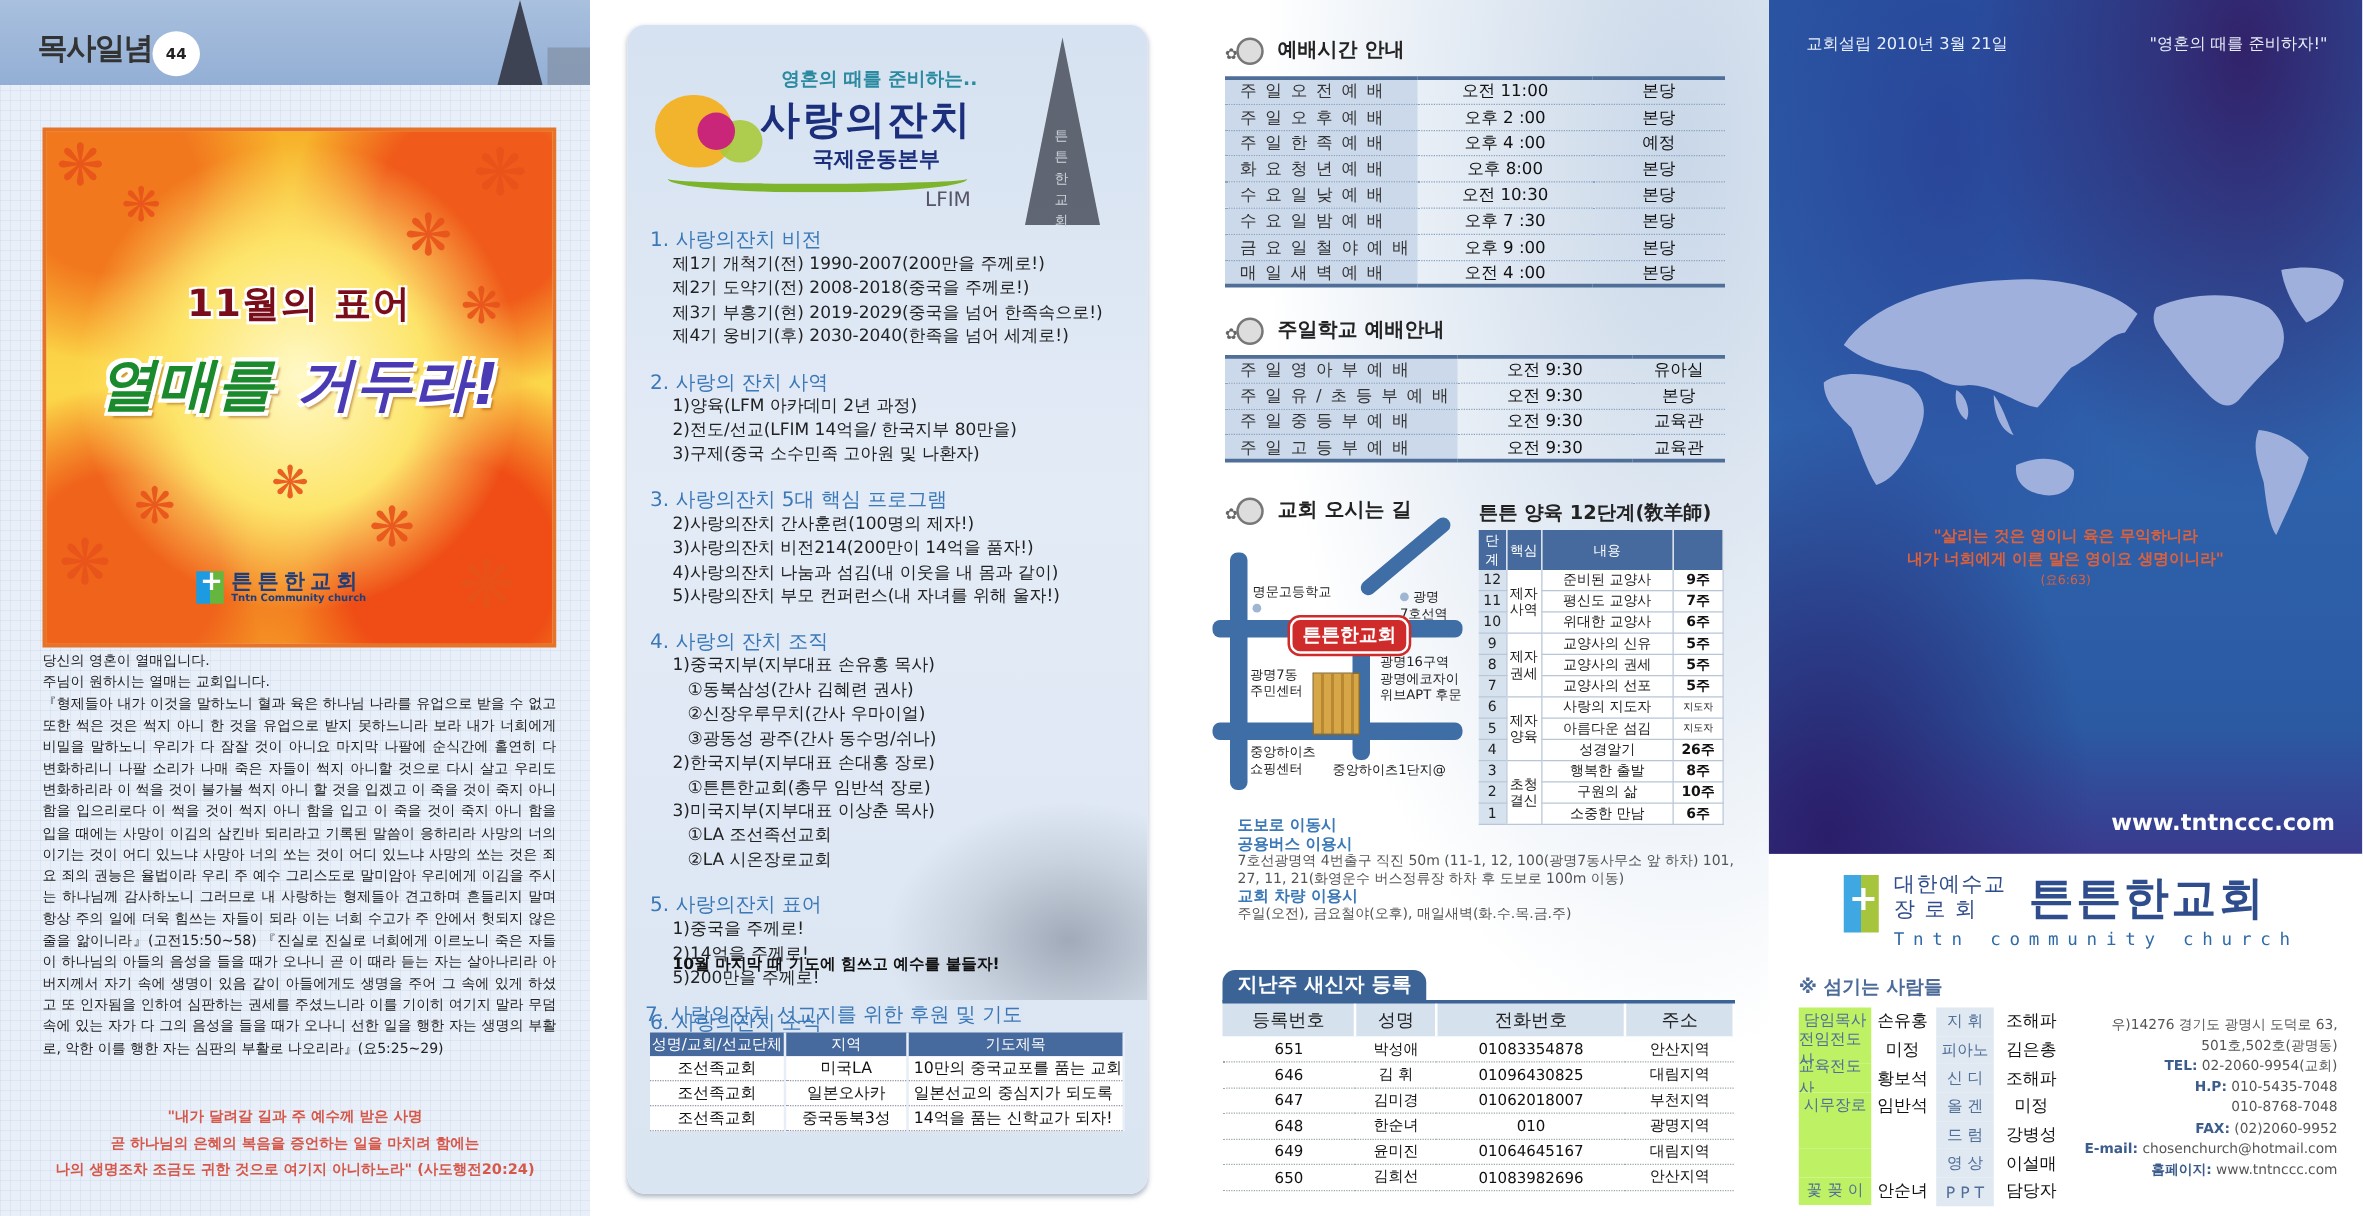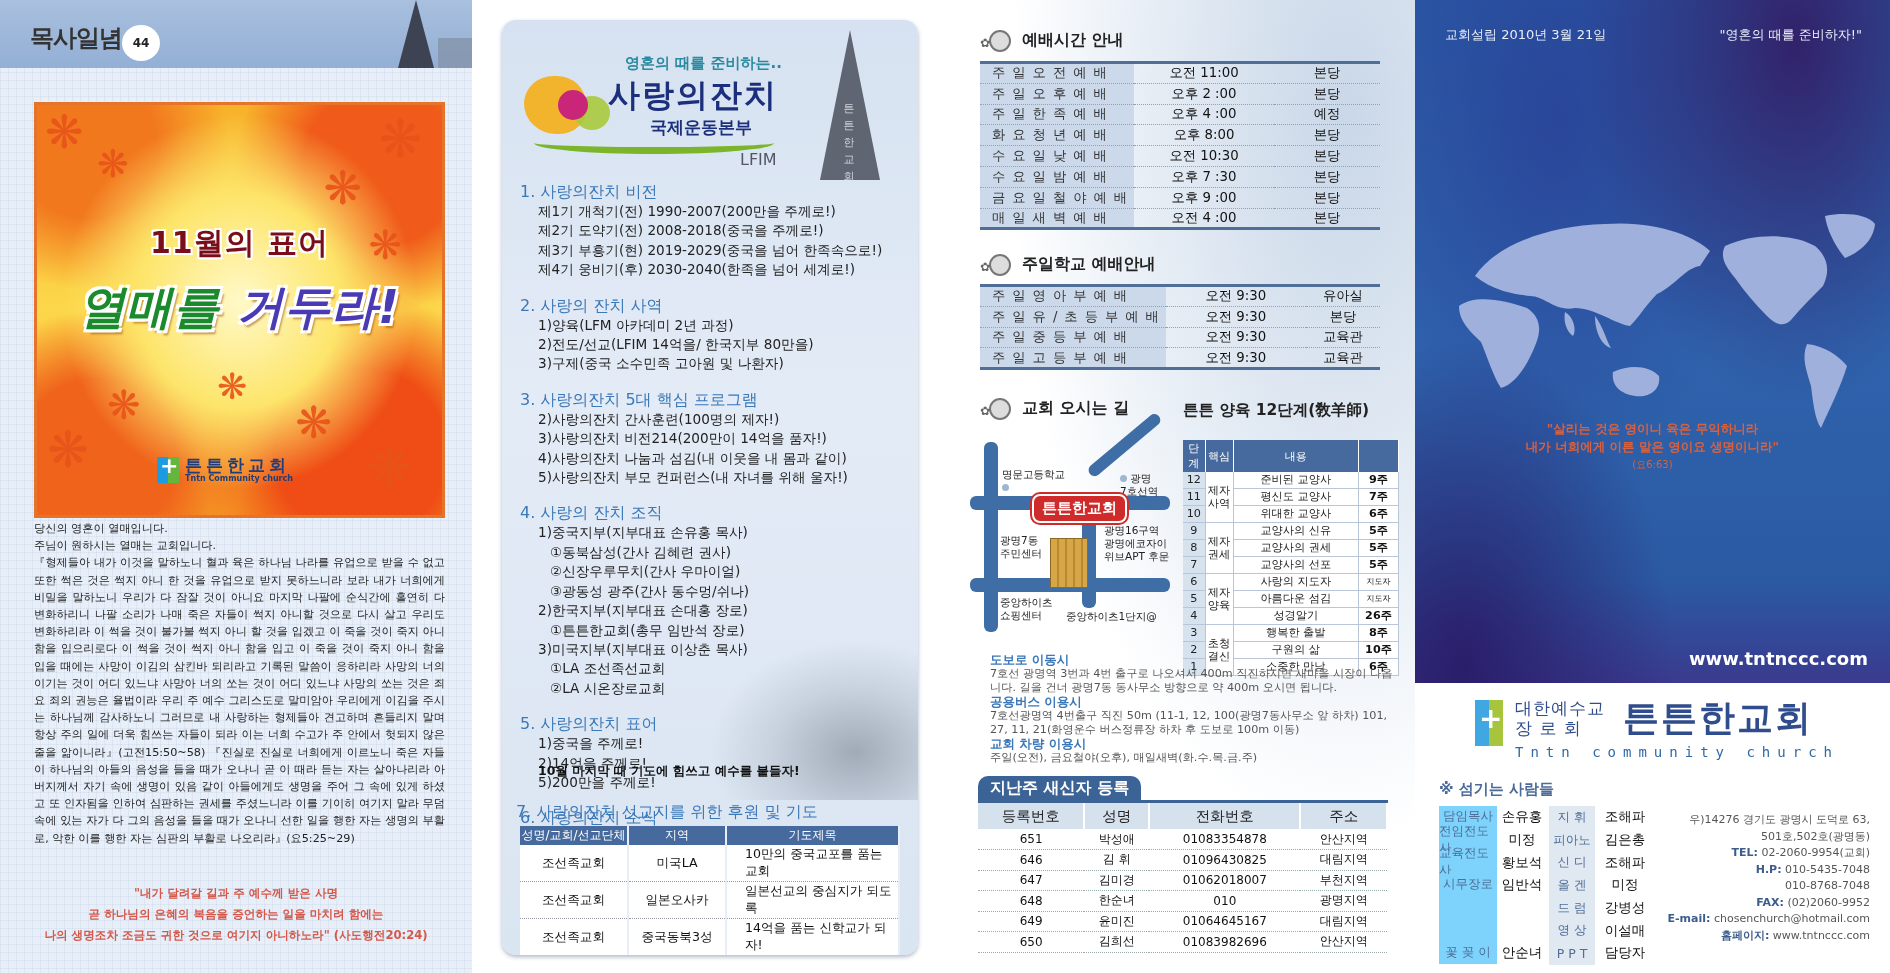--- a/index.html
+++ b/index.html
@@ -69,21 +69,21 @@
         background: radial-gradient(ellipse at 70% 70%, rgba(110,120,135,.55) 0%, rgba(160,170,185,.35) 40%, transparent 70%); }
   #p2 .list { position: absolute; left: 18px; top: 146px; width: 390px; font-size: 13.6px; line-height: 19.4px; color: #222; }
   #p2 .list .h { color: #3b78b8; font-size: 16px; line-height: 20px; margin-top: 16px; }
   #p2 .list .i1 { padding-left: 18px; }
   #p2 .list .i2 { padding-left: 30px; }
   #p2 .news { position: absolute; left: 36px; top: 743px; font-size: 12.5px; font-weight: bold; color: #111; }
   #p2 .sec7 { position: absolute; left: 14px; top: 782px; font-size: 16px; color: #3b78b8; }
   #p2 table.mission { position: absolute; left: 18px; top: 806px; width: 380px; border-collapse: collapse; font-size: 12.6px; }
   #p2 table.mission th { background: #466a9d; color: #fff; font-weight: normal; font-size: 12px; padding: 1px 0; border-right: 2px solid #e8eef7; }
   #p2 table.mission td { text-align: center; padding: 1px 0; border-bottom: 1px dotted #99a; border-right: 2px solid #e8eef7; color: #111; background: #fff; }
-  #p2 table.mission td:nth-child(3) { text-align: left; padding-left: 18px; }
+  #p2 table.mission td:nth-child(3) { text-align: left; padding-left: 4px; }
 
   
   #p3 { left: 950px; width: 465px;
         background: radial-gradient(ellipse at 85% 12%, #c9d7e8 0%, #e6edf5 35%, #ffffff 60%), #fff; }
   #p3 .sec-title { position: absolute; font-size: 16px; font-weight: bold; color: #222; display: flex; align-items: center; gap: 8px; }
   #p3 .clock-icon { width: 34px; height: 24px; position: relative; }
   #p3 .clock-icon::before { content: ""; position: absolute; left: 9px; top: 2px; width: 18px; height: 18px; border-radius: 50%; border: 2px solid #777; background: #ddd; }
   #p3 .clock-icon::after { content: "✿"; position: absolute; left: 0; top: 8px; font-size: 12px; color: #666; }
   table.worship { position: absolute; left: 980px; border-collapse: collapse; font-size: 13.3px; width: 400px; }
   table.worship { left: 30px; }
@@ -94,21 +94,21 @@
   table.worship td.p { text-align: center; color: #111; }
   table.worship { border-top: 3px solid #4f6e98; border-bottom: 3px solid #4f6e98; }
 
   .dir-map { position: absolute; left: 20px; top: 438px; width: 200px; height: 200px; }
   .road { position: absolute; background: #3f6ea6; border-radius: 6px; }
   .map-lbl { position: absolute; font-size: 10.5px; color: #222; line-height: 13px; }
   .dot { display: inline-block; width: 7px; height: 7px; border-radius: 50%; background: #9fb6d2; }
   .church-bubble { position: absolute; left: 62px; top: 56px; background: #cf2b2b; color: #fff; font-size: 15px; font-weight: bold; padding: 3px 8px; border-radius: 8px; border: 2px solid #fff; box-shadow: 0 0 0 2px #cf2b2b; }
   .building { position: absolute; left: 80px; top: 100px; width: 38px; height: 50px; background: repeating-linear-gradient(90deg, #d7a646 0 6px, #b88932 6px 8px); border: 1px solid #8c6a24; }
 
-  table.steps { position: absolute; left: 233px; top: 440px; width: 216px; border-collapse: collapse; font-size: 11.2px; }
+  table.steps { position: absolute; left: 233px; top: 424px; width: 196px; border-collapse: collapse; font-size: 11.2px; }
   table.steps th { background: #466a9d; color: #fff; font-weight: normal; padding: 1px 0; font-size: 11px; border-right: 1px solid #fff; }
   table.steps td { border-bottom: 1px solid #b8c6d8; border-right: 1px solid #b8c6d8; text-align: center; padding: 0; height: 16.2px; line-height: 16px; color: #222; background: #fff; }
   table.steps td.no { background: #d7e2ef; width: 22px; }
   table.steps td.core { width: 28px; line-height: 13px; }
   table.steps td.wk { width: 40px; font-weight: bold; color: #111; }
   table.steps td.wk.small { font-size: 8px; font-weight: normal; }
   .steps-title { position: absolute; left: 233px; top: 400px; font-size: 15.5px; font-weight: bold; color: #222; }
 
   .dirs { position: absolute; left: 40px; top: 652px; width: 410px; font-size: 11.2px; line-height: 13.6px; color: #555; }
   .dirs .h { color: #3b78b8; font-weight: bold; font-size: 12.5px; line-height: 15px; }
@@ -136,21 +136,21 @@
   #p4 .church-logo { position: absolute; left: 60px; top: 694px; width: 380px; height: 70px; }
   #p4 .church-logo .mark { position: absolute; left: 0; top: 6px; width: 28px; height: 46px; background: linear-gradient(90deg, #3fa8e2 50%, #a6c43c 50%); }
   #p4 .church-logo .mark::after { content: "+"; position: absolute; left: 4px; top: 2px; color: #fff; font-size: 28px; font-weight: bold; }
   #p4 .church-logo .denom { position: absolute; left: 40px; top: 4px; font-size: 17px; color: #2f4c8c; line-height: 20px; letter-spacing: 1px; }
   #p4 .church-logo .name { position: absolute; left: 148px; top: 0; font-size: 36px; font-weight: bold; color: #2f4c8c; letter-spacing: 2px; }
   #p4 .church-logo .eng { position: absolute; left: 40px; top: 50px; font-size: 14px; color: #2f6aa8; letter-spacing: 7px; font-family: "DejaVu Sans Mono", monospace; }
 
   #p4 .servers-title { position: absolute; left: 24px; top: 780px; font-size: 15px; font-weight: bold; color: #4c6b99; }
   #p4 .servers { position: absolute; left: 24px; top: 806px; width: 225px; font-size: 13.5px; }
   #p4 .srow { display: flex; height: 22.7px; align-items: center; }
-  #p4 .srole { background: #7dd3fc; color: #4f6e98; width: 58px; height: 100%; display: flex; align-items: center; justify-content: center; font-size: 12.5px; margin-bottom: 1px; }
+  #p4 .srole { background: #bef264; color: #4f6e98; width: 58px; height: 100%; display: flex; align-items: center; justify-content: center; font-size: 12.5px; margin-bottom: 1px; }
   #p4 .sname { width: 50px; text-align: center; color: #111; }
   #p4 .srole2 { background: #e0e8f2; color: #4f6e98; width: 46px; height: 100%; display: flex; align-items: center; justify-content: center; font-size: 12.5px; margin-left: 2px; }
   #p4 .sname2 { width: 60px; text-align: center; color: #111; }
   #p4 .contact { position: absolute; right: 20px; top: 812px; width: 230px; text-align: right; font-size: 11px; line-height: 16.5px; color: #555; }
   #p4 .contact b { color: #3c5c8c; }
 </style>
 </head>
 <body>
 
 <section id="p1" class="panel">
@@ -461,21 +461,20 @@
         <tr>
           <td class="no">1</td>
           <td>소중한 만남</td>
           <td class="wk">6주</td>
         </tr>
       </tbody>
   </table>
 
   <div class="dirs" id="dirs">
       <div class="h">도보로 이동시</div>
-      <div>7호선 광명역 3번과 4번 출구로 나오셔서 400m 직진하시면 새마을 시장이 나옵니다. 길을 건너 광명7동 동사무소 방향으로 약 400m 오시면 됩니다.</div>
       <div class="h">공용버스 이용시</div>
       <div>7호선광명역 4번출구 직진 50m (11-1, 12, 100(광명7동사무소 앞 하차) 101, 27, 11, 21(화영운수 버스정류장 하차 후 도보로 100m 이동)</div>
       <div class="h">교회 차량 이용시</div>
       <div>주일(오전), 금요철야(오후), 매일새벽(화.수.목.금.주)</div>
     </div>
 
   <div class="reg-tab">지난주 새신자 등록</div>
   <div class="reg-line"></div>
   <table class="reg">
     <thead>

